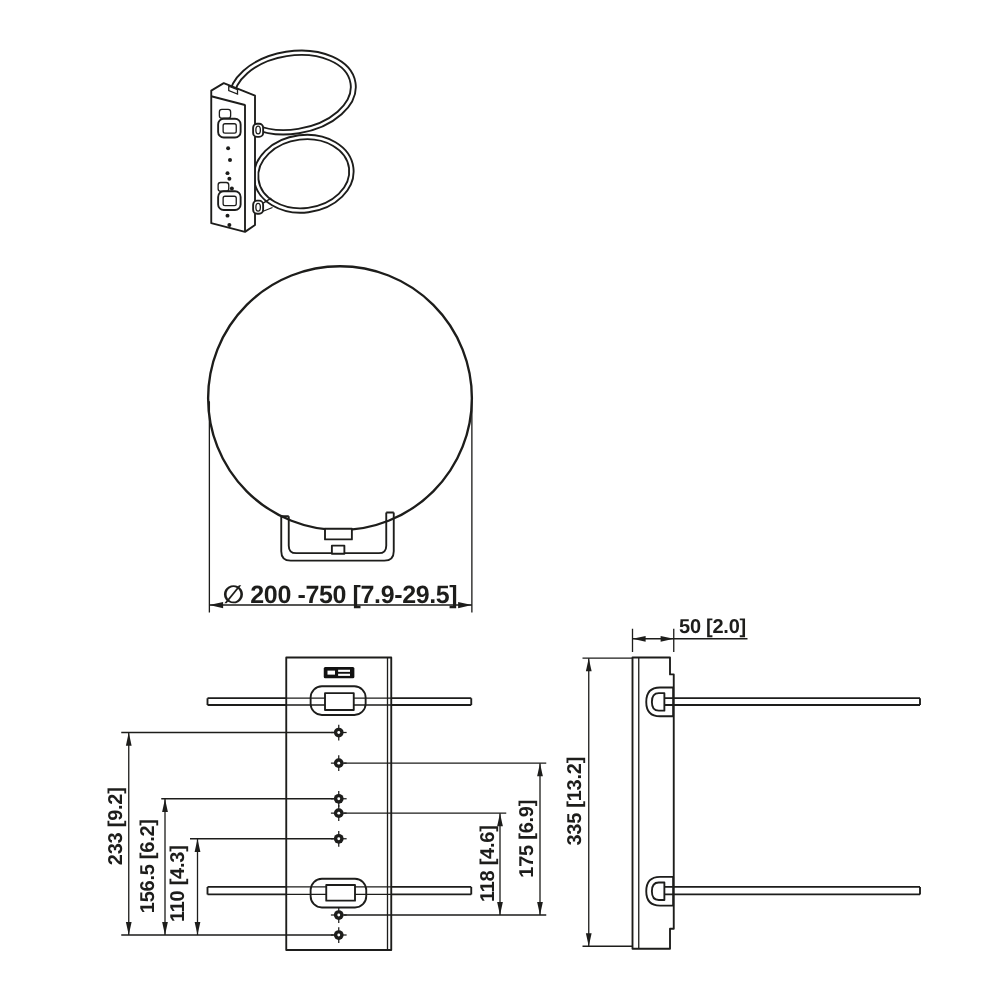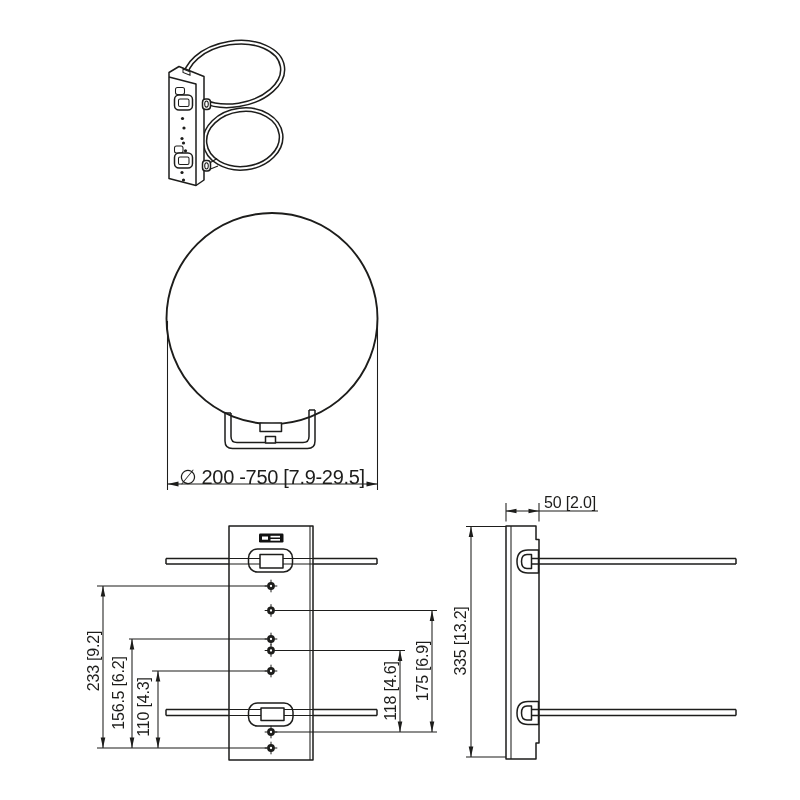--- a/index.html
+++ b/index.html
@@ -1,17 +1,17 @@
 <!DOCTYPE html>
 <html><head>
 <meta charset="utf-8">
 <style>
   html,body{margin:0;padding:0;background:#fff;}
   .sheet{position:relative;width:800px;height:800px;background:#fff;overflow:hidden;
-         font-family:"Liberation Sans","DejaVu Sans",sans-serif;}
+         font-family:"Liberation Sans","DejaVu Sans",sans-serif;font-weight:bold;}
   svg{position:absolute;left:0;top:0;}
   .o  {fill:none;stroke:#1d1d1b;stroke-width:1.5;stroke-linejoin:round;}
   .o2 {fill:none;stroke:#1d1d1b;stroke-width:1.9;}
   .of {fill:#ffffff;stroke:#1d1d1b;stroke-width:1.5;stroke-linejoin:round;}
   .d  {fill:none;stroke:#1d1d1b;stroke-width:1.05;}
   .a  {fill:#1d1d1b;stroke:none;}
   .t  {font-size:16px;fill:#1d1d1b;letter-spacing:-0.2px;text-anchor:middle;dominant-baseline:central;}
   .tb {font-size:20px;fill:#1d1d1b;letter-spacing:-0.3px;text-anchor:middle;dominant-baseline:central;}
 </style>
 </head>

